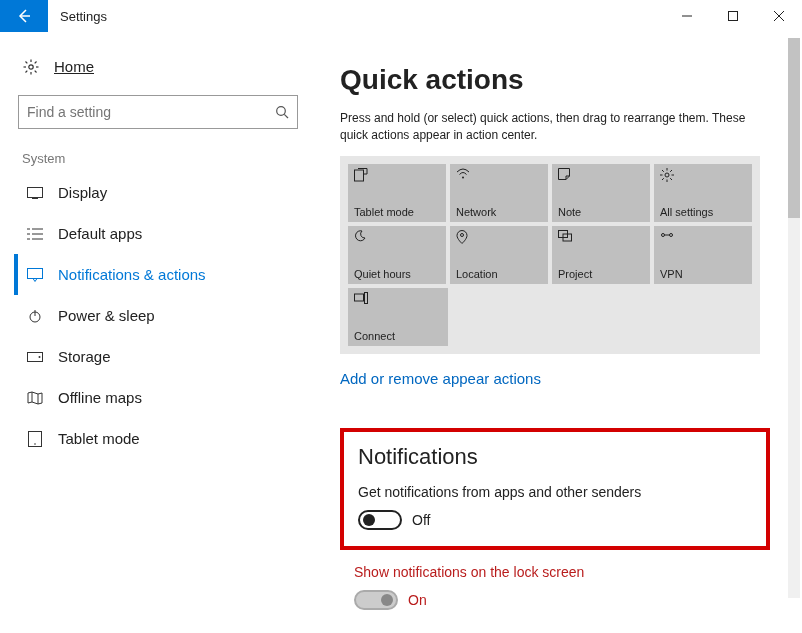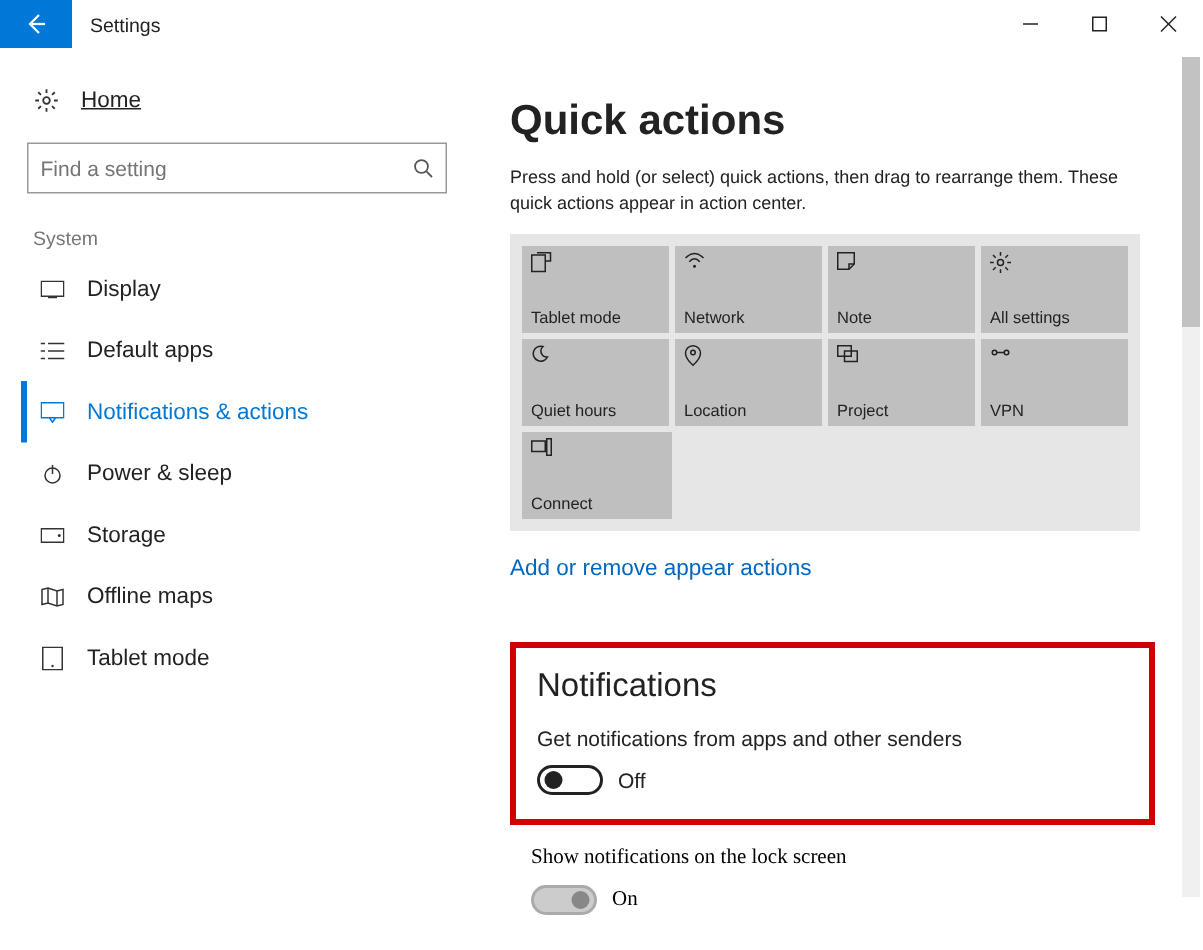--- a/index.html
+++ b/index.html
@@ -34,21 +34,21 @@
   .link { color: #0067c0; font-size: 15px; margin-top: 16px; display: inline-block; }
   .highlight-box { border: 4px solid #d30000; margin-top: 40px; padding: 12px 7px 16px 14px; width: 430px; }
   h2 { font-size: 22px; font-weight: 400; color: #222; margin-bottom: 14px; }
   .setting-label { font-size: 14px; color: #222; margin-bottom: 10px; }
   .toggle-row { display: flex; align-items: center; gap: 10px; }
   .toggle { width: 44px; height: 20px; border: 2px solid #222; border-radius: 12px; position: relative; background: #fff; }
   .toggle .knob { position: absolute; width: 12px; height: 12px; border-radius: 50%; background: #222; top: 2px; left: 3px; }
   .toggle.on { border-color: #aaa; background: #ccc; }
   .toggle.on .knob { left: auto; right: 3px; background: #888; }
   .toggle-text { font-size: 14px; color: #222; }
-  .disabled { color: #000000; font-family: Liberation Serif, serif; }
+  .disabled { color: #b91c1c; }
   .below { margin-top: 14px; padding-left: 14px; }
   svg { display:block; }
 </style>
 </head>
 <body>
 
 <div class="titlebar">
   <div class="back-btn">
     <svg width="16" height="16" viewBox="0 0 16 16">
         <path d="M10 2 L4 8 L10 14" stroke="#fff" stroke-width="1.5" fill="none"></path>

